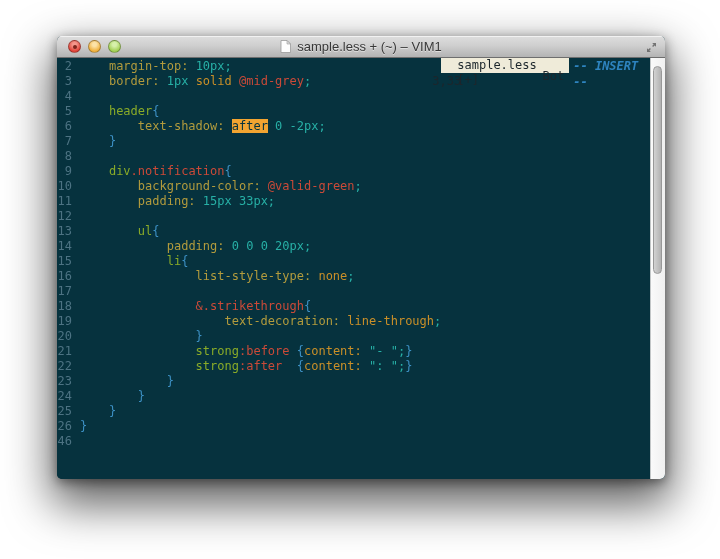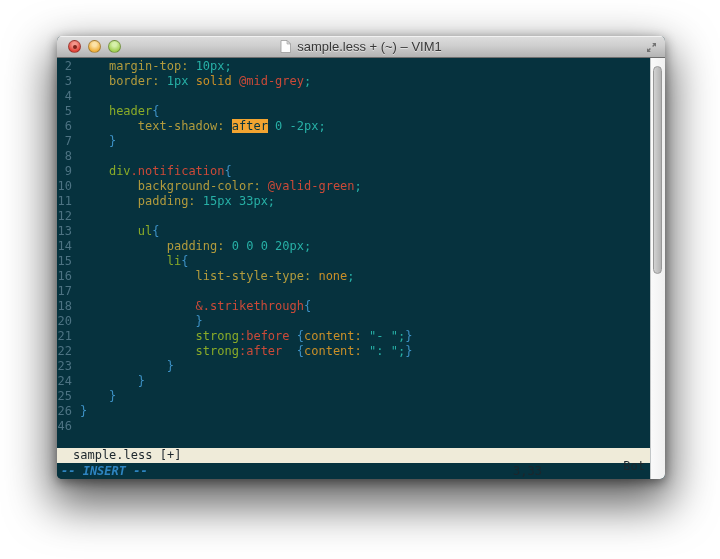--- a/index.html
+++ b/index.html
@@ -29,21 +29,21 @@
   .light .dot { position:absolute; left:4px; top:4px; width:4px; height:4px;
                 border-radius:50%; background:#7d241c; }
   .titletext {
     height:100%; display:flex; align-items:center; justify-content:center; gap:6px;
     font-size:13px; color:#383838; text-shadow:0 1px 0 rgba(255,255,255,0.5);
   }
   .fsicon { position:absolute; right:8px; top:6px; opacity:0.75; }
 
   
   .body { display:flex; height:421px; background:#06323e; }
-  .textcol { flex:1; display:flex; flex-direction:column; overflow:hidden;
+  .textcol { flex:1; display:flex; flex-direction:row; overflow:hidden;
              font-family:"DejaVu Sans Mono", monospace; font-size:12px; }
   .code { height:390px; padding-top:1px; }
   .row { height:15px; line-height:15px; white-space:pre; }
   .ln { display:inline-block; width:23px; padding-right:8px; text-align:right;
         color:#4d7383; }
   .p { color:#7c9aa3; }
   .k { color:#b29b3d; }   
   .a { color:#c98f28; }   
   .v { color:#27b0a6; }   
   .r { color:#cb4a38; }   
@@ -105,20 +105,21 @@
           <div class="row"><span class="ln">9</span><span class="p">    </span><span class="g">div</span><span class="r">.notification</span><span class="b">{</span></div>
           <div class="row"><span class="ln">10</span><span class="p">        </span><span class="k">background-color:</span><span class="p"> </span><span class="r">@valid-green</span><span class="v">;</span></div>
           <div class="row"><span class="ln">11</span><span class="p">        </span><span class="k">padding:</span><span class="p"> </span><span class="v">15px 33px</span><span class="v">;</span></div>
           <div class="row"><span class="ln">12</span></div>
           <div class="row"><span class="ln">13</span><span class="p">        </span><span class="g">ul</span><span class="b">{</span></div>
           <div class="row"><span class="ln">14</span><span class="p">            </span><span class="k">padding:</span><span class="p"> </span><span class="v">0 0 0 20px</span><span class="v">;</span></div>
           <div class="row"><span class="ln">15</span><span class="p">            </span><span class="g">li</span><span class="b">{</span></div>
           <div class="row"><span class="ln">16</span><span class="p">                </span><span class="k">list-style-type:</span><span class="p"> </span><span class="a">none</span><span class="v">;</span></div>
           <div class="row"><span class="ln">17</span></div>
           <div class="row"><span class="ln">18</span><span class="p">                </span><span class="r">&amp;.strikethrough</span><span class="b">{</span></div>
+          <div class="row"><span class="ln">19</span><span class="p">                    </span><span class="k">text-decoration:</span><span class="p"> </span><span class="a">line-through</span><span class="v">;</span></div>
           <div class="row"><span class="ln">20</span><span class="p">                </span><span class="b">}</span></div>
           <div class="row"><span class="ln">21</span><span class="p">                </span><span class="g">strong</span><span class="r">:before</span><span class="p"> </span><span class="b">{</span><span class="a">content:</span><span class="p"> </span><span class="v">"- "</span><span class="v">;</span><span class="b">}</span></div>
           <div class="row"><span class="ln">22</span><span class="p">                </span><span class="g">strong</span><span class="r">:after</span><span class="p">  </span><span class="b">{</span><span class="a">content:</span><span class="p"> </span><span class="v">": "</span><span class="v">;</span><span class="b">}</span></div>
           <div class="row"><span class="ln">23</span><span class="p">            </span><span class="b">}</span></div>
           <div class="row"><span class="ln">24</span><span class="p">        </span><span class="b">}</span></div>
           <div class="row"><span class="ln">25</span><span class="p">    </span><span class="b">}</span></div>
           <div class="row"><span class="ln">26</span><span class="b">}</span></div>
           <div class="row"><span class="ln">46</span></div>
         </div>
       <div class="statusbar">

